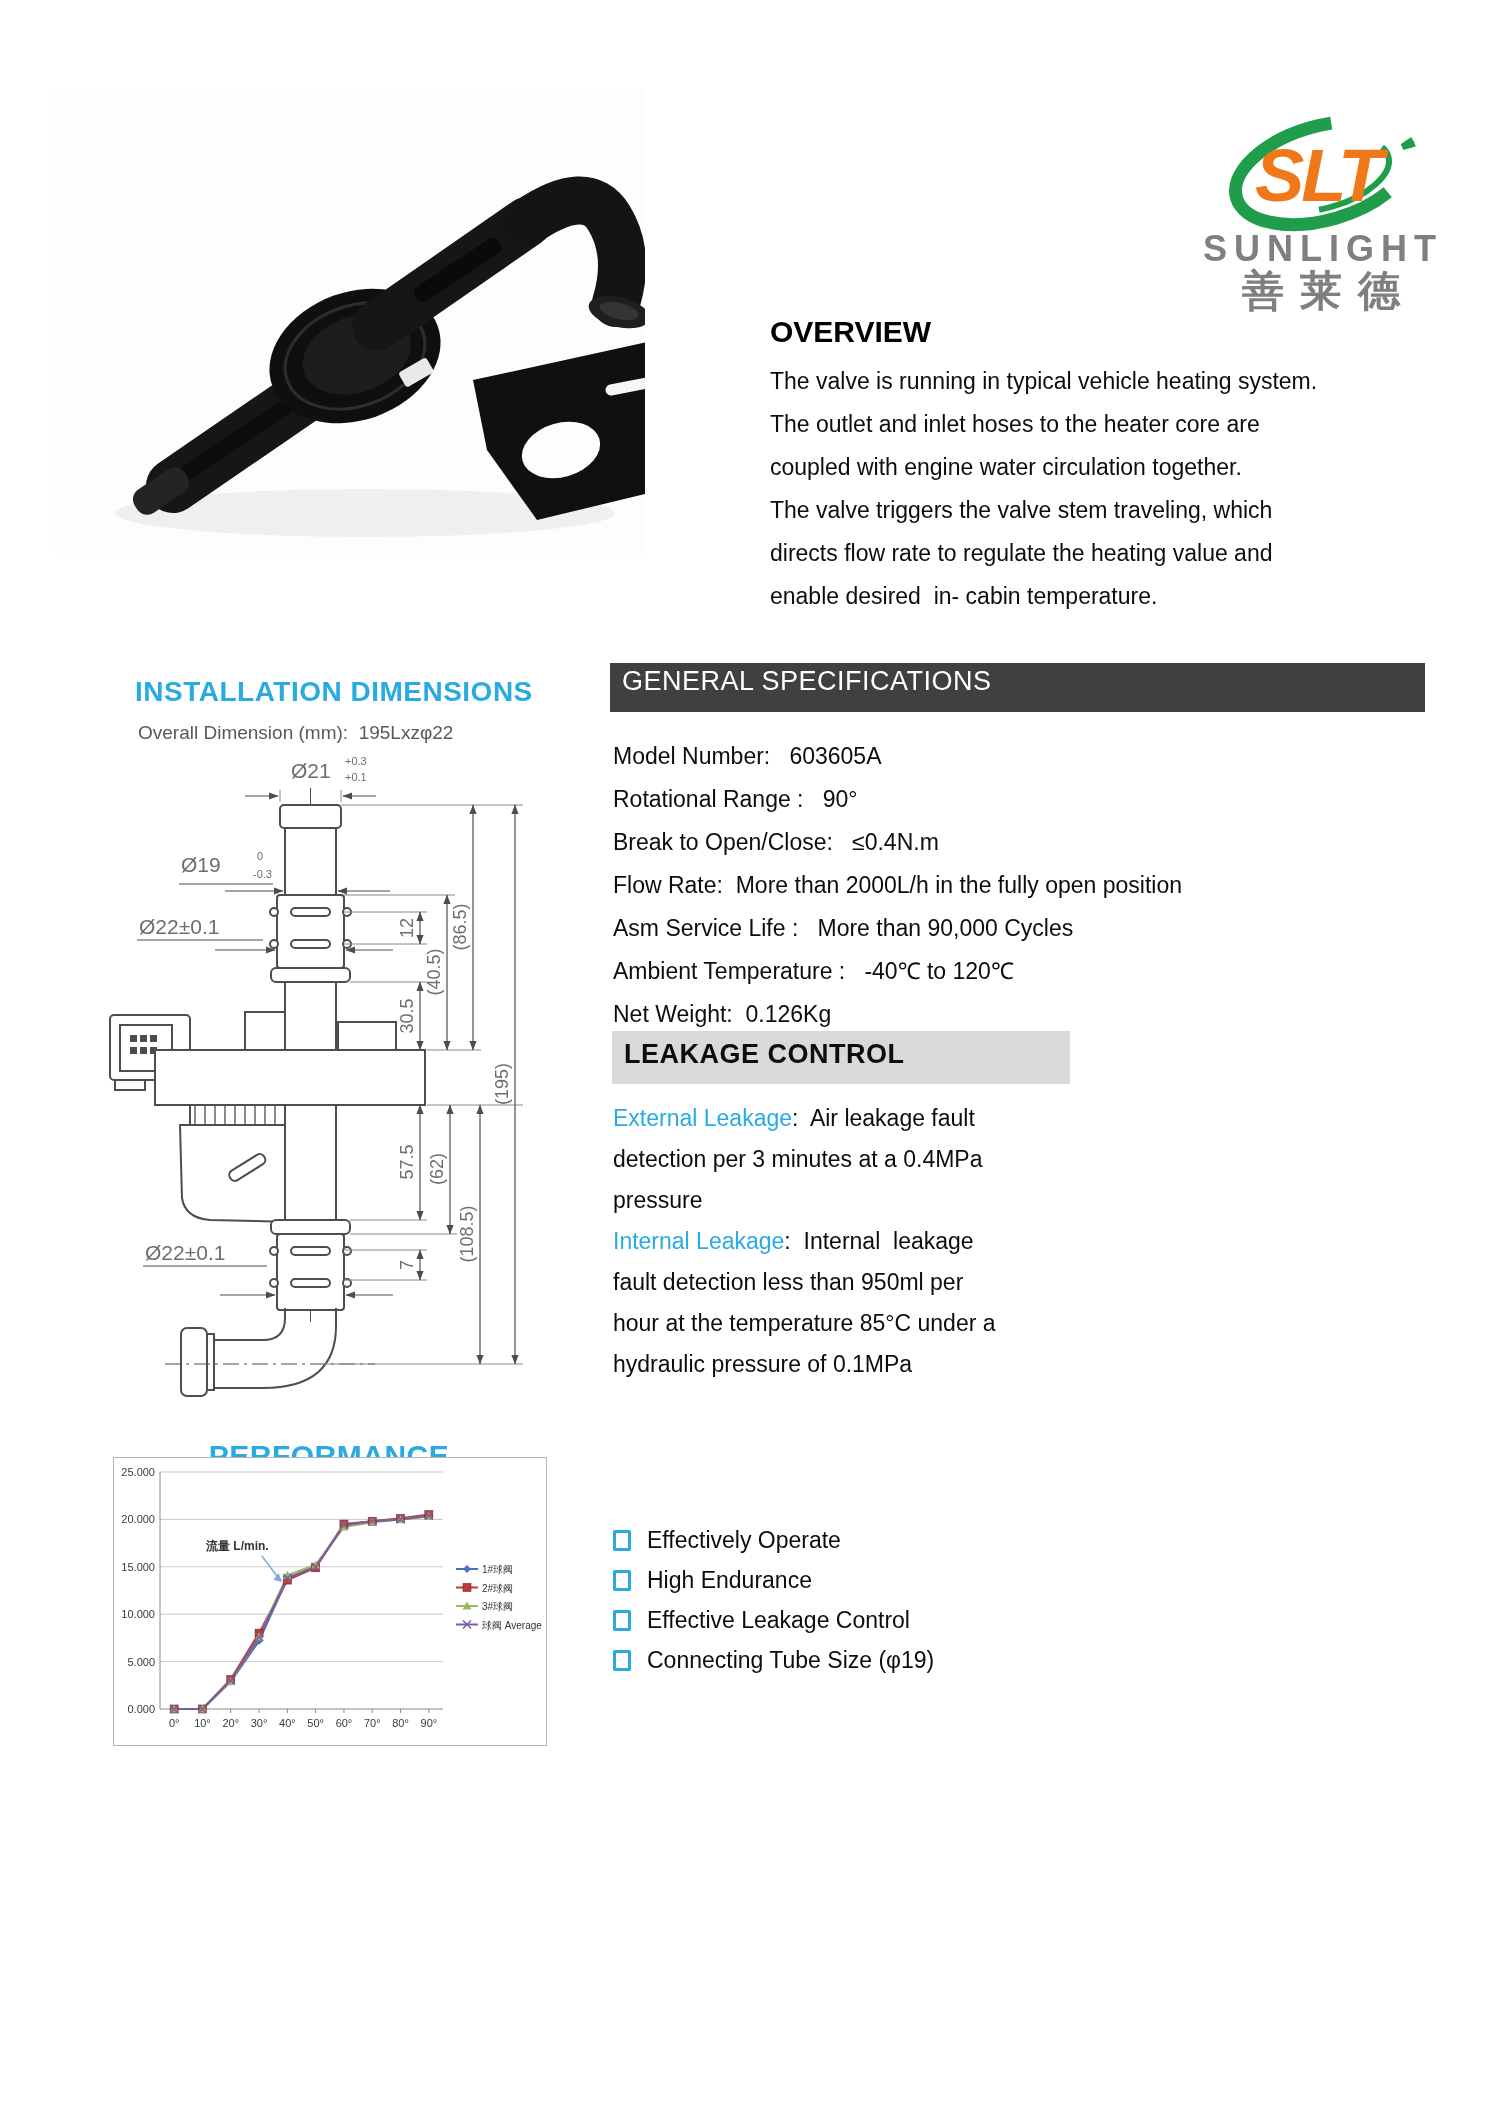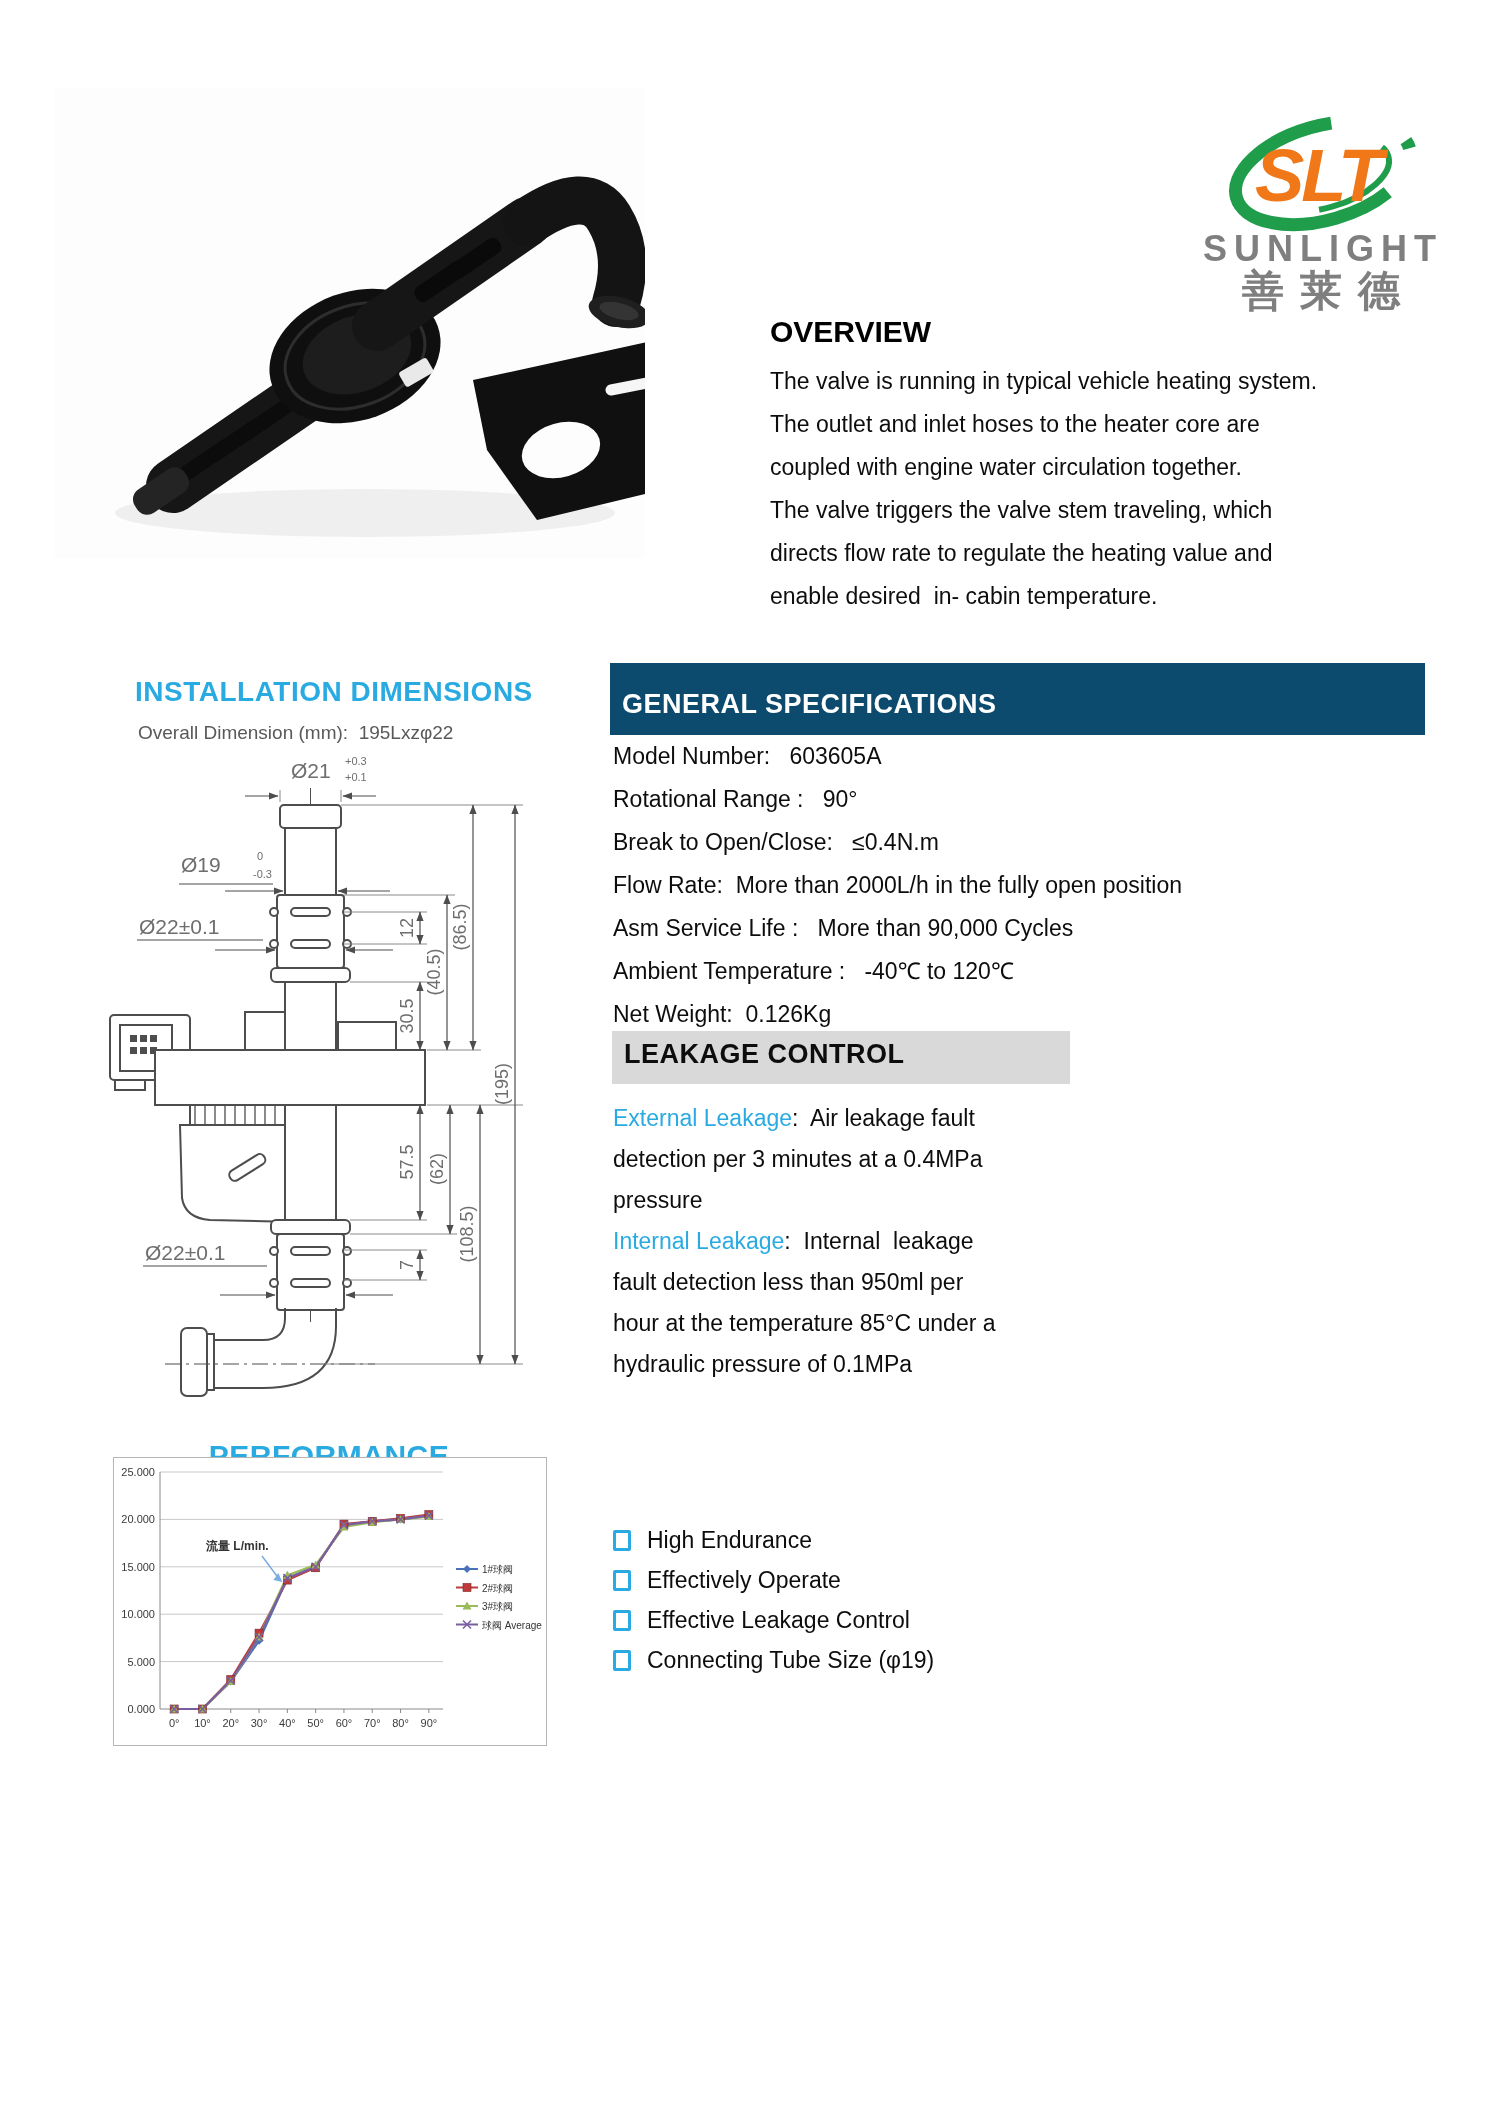--- a/index.html
+++ b/index.html
@@ -3,22 +3,22 @@
 <meta charset="utf-8">
 <style>
   html,body{margin:0;padding:0;background:#fff;}
   .page{position:relative;width:1497px;height:2118px;background:#ffffff;overflow:hidden;
         font-family:"Liberation Sans",sans-serif;color:#111;}
   .abs{position:absolute;}
 
   
   .h-blue{color:#29abe2;font-weight:bold;font-size:28px;letter-spacing:.5px;}
   .h-black{color:#000;font-weight:bold;font-size:30px;}
-  .bar-dark{background:#0c4a6e;color:#fff;font-weight:bold;font-size:27px;
-            padding:26px 12px 15px 12px;letter-spacing:.5px;}
+  .bar-dark{background:#404040;color:#fff;font-weight:normal;font-size:27px;
+            padding:3px 12px 15px 12px;letter-spacing:.5px;}
   .bar-gray{background:#d9d9d9;color:#0d0d0d;font-weight:bold;font-size:27px;
             padding:8px 12px 14px 12px;letter-spacing:.5px;}
 
   
   .ov-line{font-size:23px;line-height:43px;white-space:pre;color:#0d0d0d;}
   .spec-line{font-size:23px;line-height:43px;white-space:pre;color:#0d0d0d;}
   .leak-line{font-size:23px;line-height:41px;white-space:pre;color:#0d0d0d;}
   .leak-lead{color:#29abe2;}
   .sub-gray{font-size:19px;color:#595959;}
 
@@ -339,25 +339,25 @@
         <text x="368" y="170.5" font-size="10" fill="#333">球阀 Average</text>
         <line x1="148" y1="98" x2="164.35" y2="119.96799999999999" stroke="#7aaede" stroke-width="1.5"></line>
         <polygon points="168.35,123.96799999999999 159.35,121.96799999999999 164.35,114.96799999999999" fill="#7aaede"></polygon>
         <text x="92" y="92" font-size="12" fill="#333" font-weight="bold">流量 L/min.</text>
       </svg>
   </div>
 
   <div class="abs" style="left:613px;top:1520px;">
     <div class="feat">
         <span class="fbullet"></span>
-        <span>High Endurance</span>
+        <span>Effectively Operate</span>
       </div>
     <div class="feat">
         <span class="fbullet"></span>
-        <span>Effectively Operate</span>
+        <span>High Endurance</span>
       </div>
     <div class="feat">
         <span class="fbullet"></span>
         <span>Effective Leakage Control</span>
       </div>
     <div class="feat">
         <span class="fbullet"></span>
         <span>Connecting Tube Size (φ19)</span>
       </div>
   </div>

